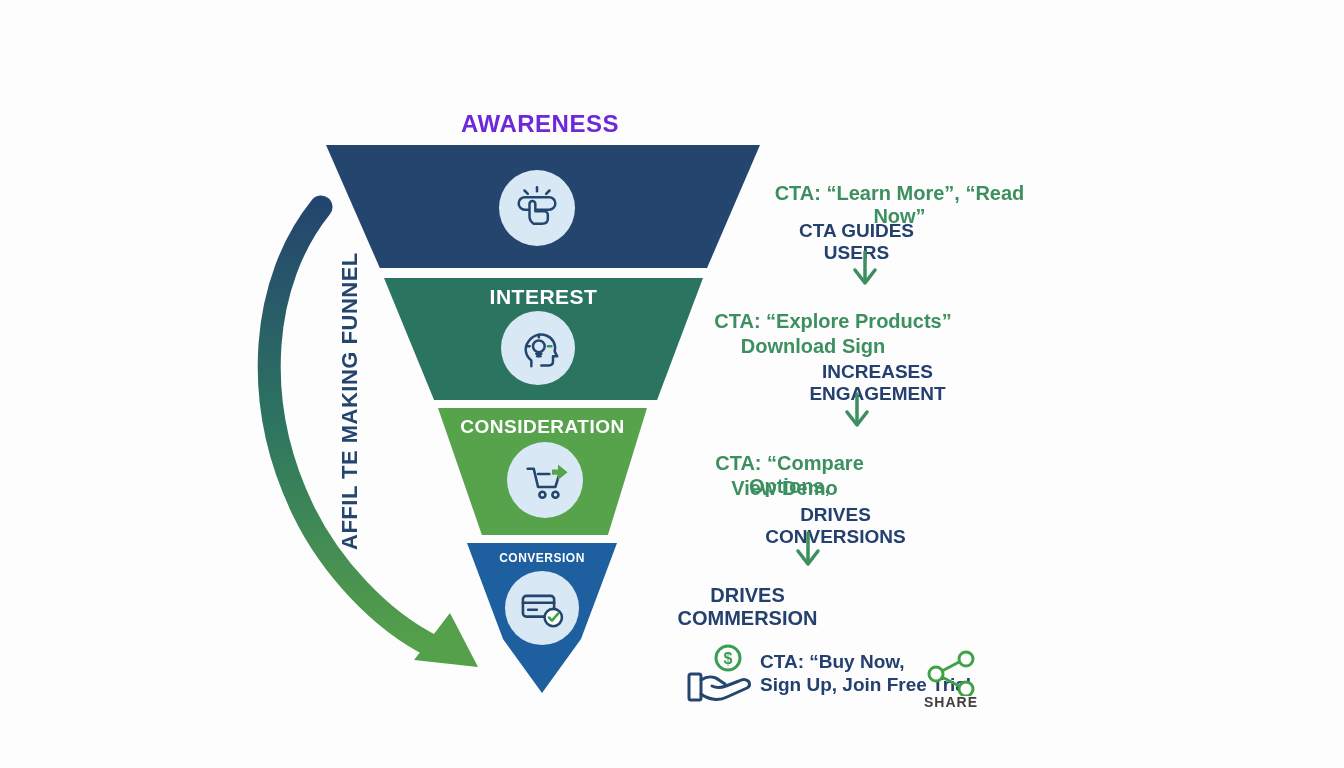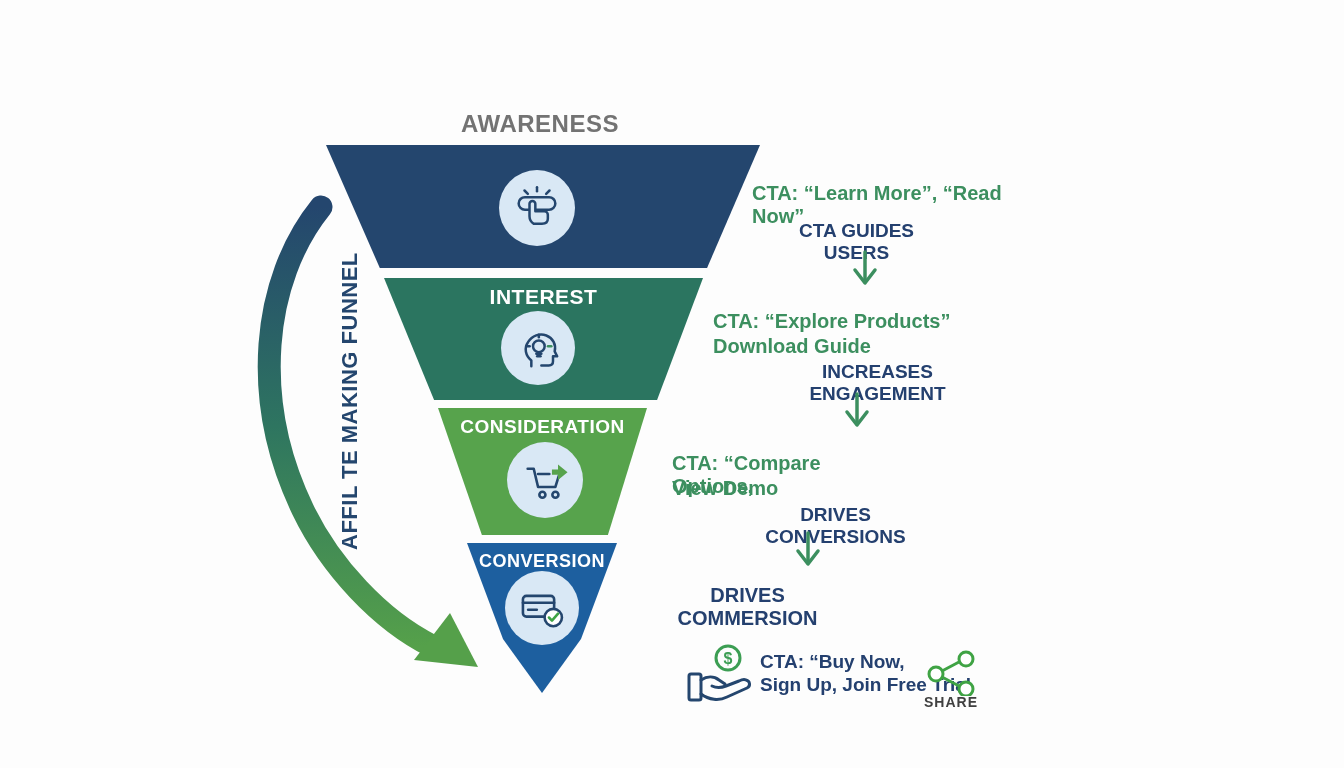--- a/index.html
+++ b/index.html
@@ -7,46 +7,46 @@
     position:relative;width:1344px;height:768px;background:#fdfdfd;overflow:hidden;
     font-family:"Liberation Sans", sans-serif;font-weight:bold;
   }
   .abs{position:absolute;}
   .title{
     left:272px;top:36px;width:790px;text-align:center;
     font-size:34px;letter-spacing:-0.5px;color:#1e3a6b;
   }
   .awareness-label{
     left:400px;top:110px;width:280px;text-align:center;
-    font-size:24px;color:#737373;letter-spacing:0.5px;
+    font-size:24px;color:#6d28d9;letter-spacing:0.5px;
   }
   .band{position:absolute;}
   .band-awareness{left:326px;top:145px;width:434px;height:123px;background:#24466e;
     clip-path:polygon(0 0,100% 0,87.8% 100%,12.4% 100%);}
   .band-interest{left:384px;top:278px;width:319px;height:122px;background:#2b7560;
     clip-path:polygon(0 0,100% 0,85.6% 100%,15.7% 100%);}
   .band-consideration{left:438px;top:408px;width:209px;height:127px;background:#57a34c;
     clip-path:polygon(0 0,100% 0,81.3% 100%,21% 100%);}
   .band-conversion{left:467px;top:543px;width:150px;height:150px;background:#1d5f9f;
     clip-path:polygon(0 0,100% 0,76% 64%,50% 100%,24% 64%);}
   .stage-label{position:absolute;text-align:center;color:#ffffff;letter-spacing:0.5px;}
   .lbl-interest{left:384px;top:285px;width:319px;font-size:21px;}
   .lbl-consideration{left:438px;top:416px;width:209px;font-size:19px;}
-  .lbl-conversion{left:467px;top:551px;width:150px;font-size:18px;}
+  .lbl-conversion{left:467px;top:551px;width:150px;font-size:12px;}
   .icon-circle{position:absolute;background:#d9e8f5;border-radius:50%;
     display:flex;align-items:center;justify-content:center;}
   .circ-awareness{left:499px;top:170px;width:76px;height:76px;}
   .circ-interest{left:501px;top:311px;width:74px;height:74px;}
   .circ-consideration{left:507px;top:442px;width:76px;height:76px;}
   .circ-conversion{left:505px;top:571px;width:74px;height:74px;}
   .side-label{
     left:217px;top:400px;width:270px;height:30px;text-align:center;
     transform:rotate(-90deg);font-size:22px;color:#24466e;letter-spacing:0.5px;white-space:nowrap;
   }
-  .green-line{position:absolute;color:#3c8f5f;font-size:20px;text-align:left;}
+  .green-line{position:absolute;color:#3c8f5f;font-size:20px;text-align:center;}
   .navy-line{position:absolute;color:#24406f;font-size:19px;text-align:center;}
   .f-cta{position:absolute;color:#24406f;font-size:19px;text-align:left;}
   .share-label{position:absolute;left:922px;top:694px;width:58px;text-align:center;
     color:#404040;font-size:14px;letter-spacing:1px;}
   svg{display:block;}
 </style>
 </head>
 <body>
 
 <div class="canvas">
@@ -127,21 +127,21 @@
   <div class="green-line" style="left:752px;top:182px;width:295px;">CTA: “Learn More”, “Read Now”</div>
   <div class="navy-line" style="left:769px;top:220px;width:175px;">CTA GUIDES USERS</div>
   <svg class="abs" style="left:850px;top:249px;" width="30" height="44">
     <g stroke="#3c8f5f" stroke-width="3.5" fill="none" stroke-linecap="round" stroke-linejoin="round">
       <path d="M15 3 V31"></path>
         <path d="M5 21 L15 34 L25 21"></path>
     </g>
   </svg>
 
   <div class="green-line" style="left:713px;top:310px;width:240px;">CTA: “Explore Products”</div>
-  <div class="green-line" style="left:713px;top:335px;width:200px;">Download Guide</div>
+  <div class="green-line" style="left:713px;top:335px;width:200px;">Download Sign</div>
   <div class="navy-line" style="left:760px;top:361px;width:235px;">INCREASES ENGAGEMENT</div>
   <svg class="abs" style="left:842px;top:391px;" width="30" height="44">
     <g stroke="#3c8f5f" stroke-width="3.5" fill="none" stroke-linecap="round" stroke-linejoin="round">
       <path d="M15 3 V31"></path>
         <path d="M5 21 L15 34 L25 21"></path>
     </g>
   </svg>
 
   <div class="green-line" style="left:672px;top:452px;width:235px;">CTA: “Compare Options,</div>
   <div class="green-line" style="left:672px;top:477px;width:225px;">View Demo</div>

